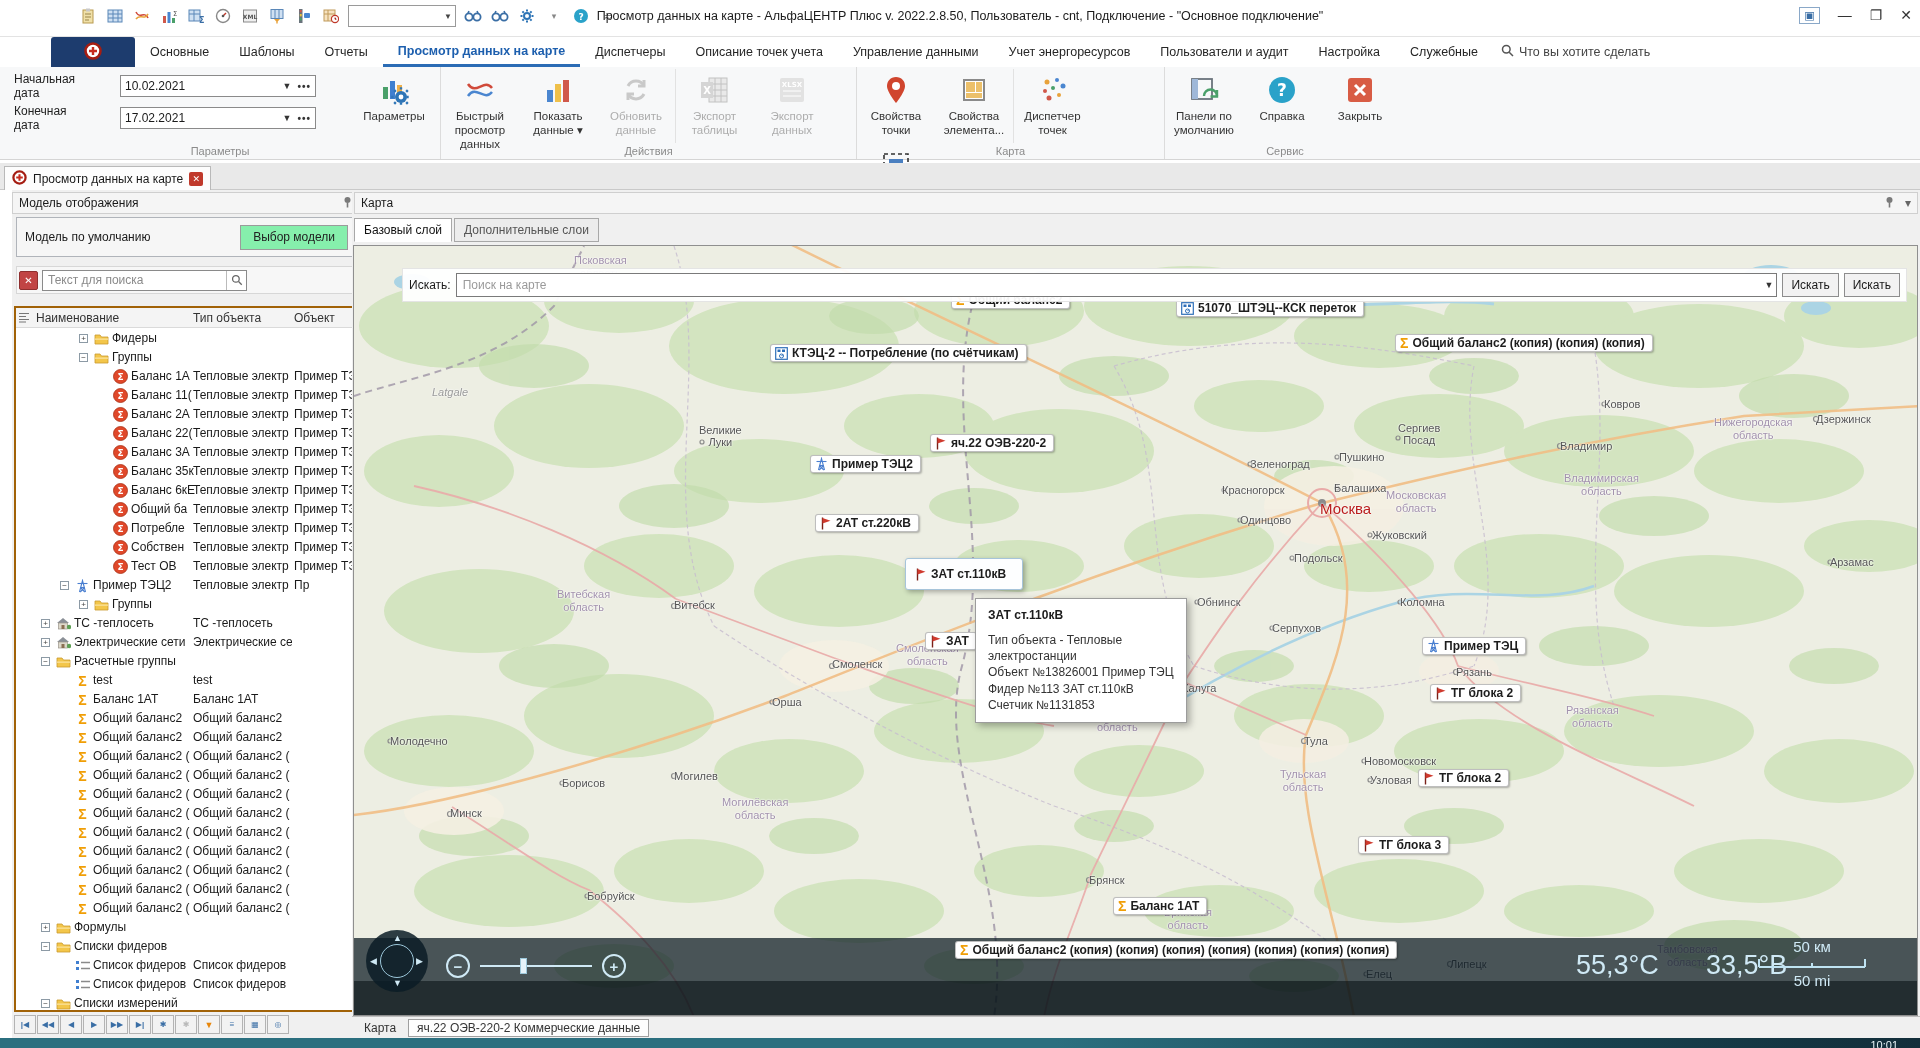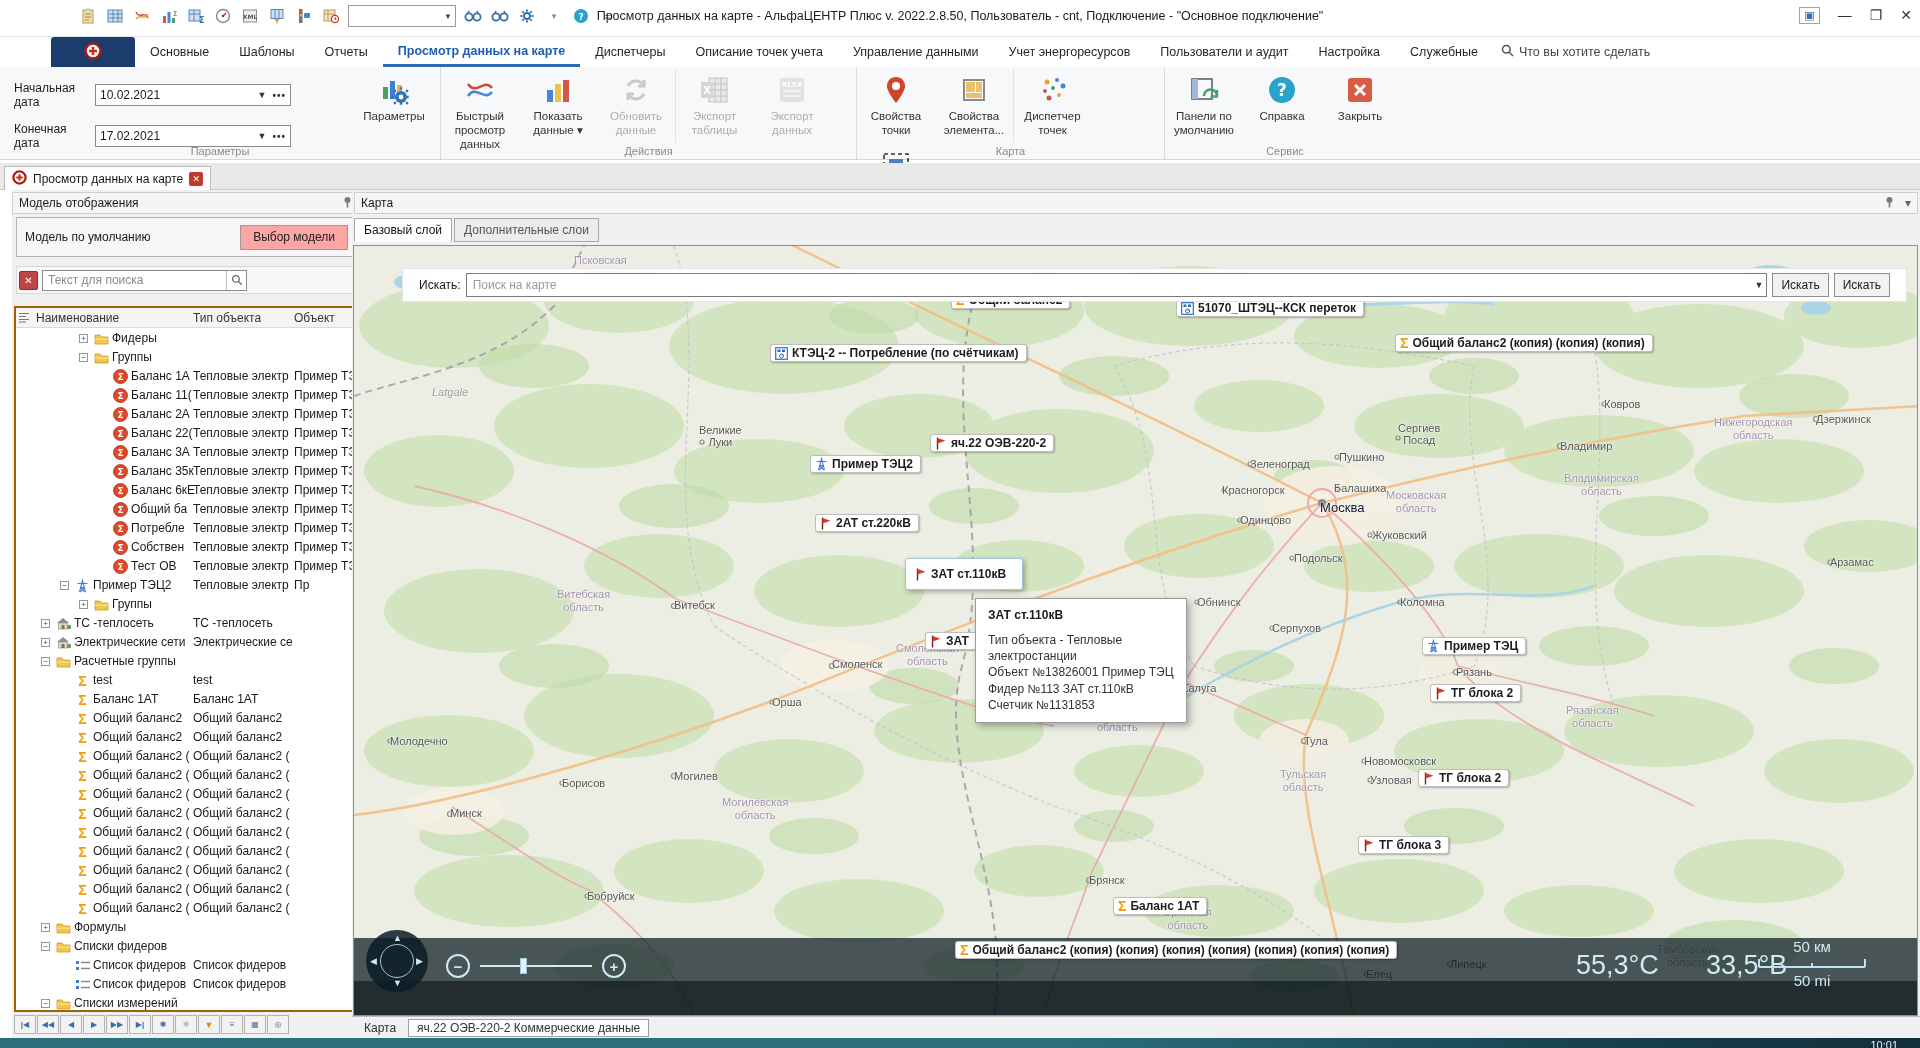--- a/index.html
+++ b/index.html
@@ -25,39 +25,39 @@
   #tellme{display:flex;align-items:center;gap:5px;color:#444;padding-left:8px;font-size:12.5px;}
 
   
   #ribbon{position:absolute;left:0;top:67px;width:1920px;height:93px;background:#f7f8f9;border-bottom:1px solid #d5d5d5;}
   .rgroup{position:absolute;top:0;height:92px;border-right:1px solid #dcdcdc;}
   .rgroup-label{position:absolute;left:0;bottom:2px;width:100%;text-align:center;font-size:11px;color:#8b8b8b;}
   .bigbtn{width:78px;height:74px;margin-top:2px;display:inline-flex;flex-direction:column;align-items:center;padding-top:5px;text-align:center;color:#333;font-size:11.5px;line-height:1.2;}
   .bigbtn .bicon{width:32px;height:32px;margin-bottom:4px;display:flex;align-items:center;justify-content:center;}
   .bigbtn.disabled{color:#adadad;}
   .bigbtn.sep{border-left:1px solid #e2e2e2;}
-  .dateline{display:flex;align-items:center;height:26px;margin-top:15px;}
+  .dateline{display:flex;align-items:center;height:26px;margin-top:6px;gap:25px;}
   .datelabel{width:95px;padding-left:14px;color:#222;}
   .datefield{width:196px;height:22px;border:1px solid #8a8a8a;background:#fff;display:flex;align-items:center;padding:0 4px;}
   .datefield .val{flex:1;}
   .datefield .dd{color:#333;font-size:9px;margin-right:6px;}
   .datefield .more{color:#333;letter-spacing:1px;font-weight:bold;font-size:10px;}
 
   
   #docstrip{position:absolute;left:0;top:163px;width:1920px;height:27px;background:#e9e9e9;border-bottom:1px solid #c9c9c9;}
   #doctab{position:absolute;left:4px;top:3px;height:24px;background:#fdfdfd;border:1px solid #b9b9b9;border-bottom:none;display:flex;align-items:center;gap:6px;padding:0 7px;}
   .closebadge{width:14px;height:14px;background:#c0392b;border-radius:2px;color:#fff;font-size:9px;font-weight:bold;display:flex;align-items:center;justify-content:center;}
 
   
   #leftpanel{position:absolute;left:0;top:190px;width:349px;height:848px;background:#f0f0f0;border-right:1px solid #c3c3c3;margin-left:12px;}
   #lp-header{position:absolute;left:0;top:2px;width:100%;height:22px;display:flex;align-items:center;padding:0 6px;border:1px solid #cfcfcf;background:#f5f5f5;}
   #lp-header .sp{flex:1;}
   #modelbox{position:absolute;left:4px;top:27px;width:341px;height:40px;border:1px solid #b0b4ba;background:#f6f6f6;display:flex;align-items:center;padding:0 8px;}
   #modelbox .sp{flex:1;}
-  .graybtn{height:25px;padding:0 12px;background:#fca5a5;border:1px solid #9b9b9b;display:flex;align-items:center;color:#222;}
+  .graybtn{height:25px;padding:0 12px;background:#86efac;border:1px solid #9b9b9b;display:flex;align-items:center;color:#222;}
   #searchrow{position:absolute;left:4px;top:76px;width:341px;height:28px;display:flex;align-items:center;gap:4px;padding:2px;border:1px solid #d7d7d7;background:#f7f7f7;}
   #srch-x{width:19px;height:19px;background:#c14444;border:1px solid #8f2f2f;color:#fff;font-weight:bold;font-size:10px;display:flex;align-items:center;justify-content:center;border-radius:2px;}
   #srch-input{width:205px;height:21px;border:1px solid #8a8a8a;background:#fff;display:flex;align-items:center;}
   #srch-input .ph{flex:1;padding-left:5px;color:#8a8a8a;}
   #srch-mag{width:20px;height:19px;border-left:1px solid #bbb;display:flex;align-items:center;justify-content:center;}
   #treebox{position:absolute;left:2px;top:116px;width:345px;height:706px;background:#fff;border:2px solid #a16207;overflow:hidden;}
   #treehead{position:absolute;left:0;top:0;width:100%;height:20px;background:#f4f4f4;border-bottom:1px solid #dadada;}
   #treehead span{position:absolute;top:3px;color:#333;}
   .tr-row{position:absolute;left:0;width:343px;height:19px;}
   .tr-row .nm{position:absolute;top:2px;white-space:nowrap;}
@@ -75,23 +75,23 @@
   #mappanel{position:absolute;left:352px;top:190px;width:1568px;height:848px;background:#f0f0f0;}
   #map-header{position:absolute;left:2px;top:2px;right:2px;height:22px;display:flex;align-items:center;padding:0 6px;border:1px solid #cfcfcf;background:#f5f5f5;}
   #map-header .sp{flex:1;}
   #maptabs{position:absolute;left:2px;top:26px;height:26px;display:flex;align-items:flex-end;gap:2px;}
   .mtab{height:24px;padding:0 9px;display:flex;align-items:center;border:1px solid #a8a8a8;background:#ececec;color:#555;}
   .mtab.active{background:#fff;border-bottom-color:#fff;color:#111;}
   #mapcanvas{position:absolute;left:1px;top:55px;width:1565px;height:771px;border:1px solid #8f8f8f;background:#edeee3;overflow:hidden;}
   .maplabel{position:absolute;white-space:pre-line;text-align:center;pointer-events:none;text-shadow:0 0 2px #fff,0 0 2px #fff;}
   .maplabel.r{color:#a291ad;font-size:11px;line-height:1.15;}
   .maplabel.c{color:#555;font-size:11px;}
-  .maplabel.m{color:#0f172a;font-size:13px;}
+  .maplabel.m{color:#b91c1c;font-size:15px;}
   .maplabel.f{color:#9a9a9a;font-style:italic;font-size:11px;}
-  #searchband{position:absolute;left:48px;right:10px;top:22px;height:34px;background:rgba(255,255,255,0.95);border:1px solid #e4e4e4;display:flex;align-items:center;padding:0 16px;gap:5px;z-index:30;justify-content:center;}
+  #searchband{position:absolute;left:48px;right:10px;top:22px;height:34px;background:rgba(255,255,255,0.95);border:1px solid #e4e4e4;display:flex;align-items:center;padding:0 6px;gap:5px;z-index:30;justify-content:center;}
   #mapsearch{flex:1;height:24px;border:1px solid #7a7a7a;background:#fff;display:flex;align-items:center;}
   #mapsearch .ph{flex:1;padding-left:6px;color:#9a9a9a;}
   #mapsearch .dd{width:15px;text-align:center;color:#333;font-size:9px;}
   .iskat{height:24px;padding:0 8px;background:#f2f2f2;border:1px solid #8d8d8d;display:flex;align-items:center;}
   .chip{position:absolute;display:flex;align-items:center;gap:4px;background:#fff;border:1px solid rgba(110,110,110,.45);border-radius:3px;padding:1px 7px 1px 4px;font-weight:bold;font-size:12px;color:#1d1d1d;box-shadow:1px 1px 2px rgba(0,0,0,.28);white-space:nowrap;z-index:20;}
   .chip.under{z-index:10;}
   .chip.sel{padding:8px 16px 8px 9px;border-color:#a6c4da;background:#fdfeff;box-shadow:2px 2px 5px rgba(0,0,0,.3);z-index:25;}
   #tooltip{position:absolute;left:621px;top:352px;width:212px;background:#fff;border:1px solid #9c9c9c;box-shadow:3px 3px 7px rgba(0,0,0,.3);padding:9px 12px;color:#333;z-index:40;}
   #tooltip .tt-title{font-weight:bold;color:#1c1c1c;margin-bottom:10px;}
   #tooltip .tt-line{line-height:1.35;}

